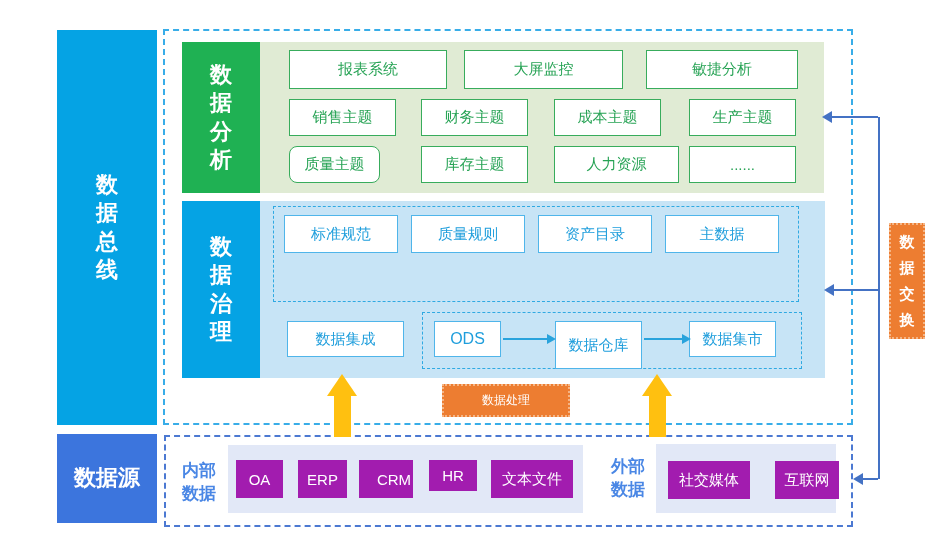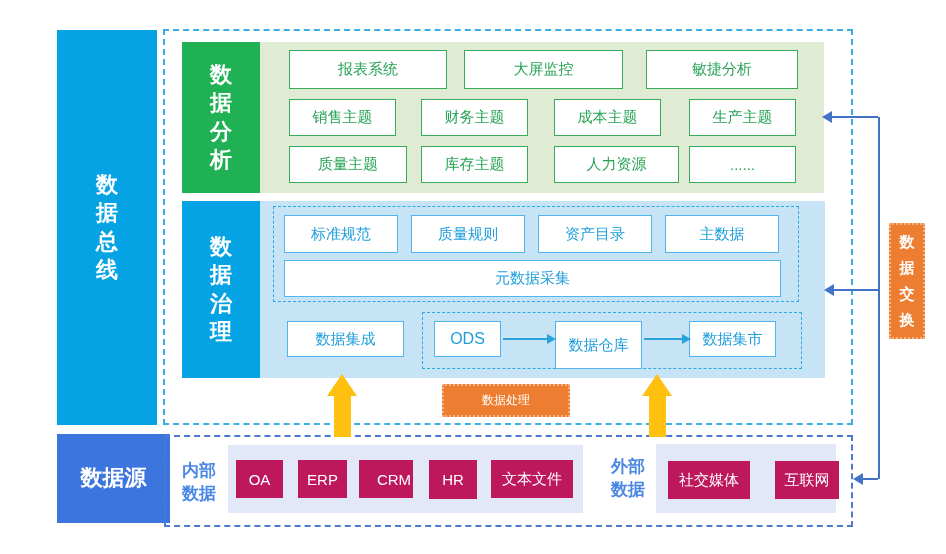--- a/index.html
+++ b/index.html
@@ -22,21 +22,21 @@
   .dash-bottom{border:2px dashed #4C79D2;}
 
   
   .panel-green{background:#E0EBD4;}
   .panel-blue{background:#C7E4F6;}
   .panel-royal{background:#E2E8F7;}
 
   
   .gbox{background:#ffffff;border:1.5px solid #38AC5C;color:#27A355;font-size:15px;}
   .bbox{background:#ffffff;border:1.5px solid #4FB5EA;color:#1F9EDC;font-size:15px;}
-  .rbox{background:#be185d;color:#ffffff;font-size:15px;}
+  .rbox{background:#a21caf;color:#ffffff;font-size:15px;}
 
   .side-label{color:#4A87E5;font-weight:bold;font-size:17px;line-height:1.35;}
 
   
   .cline{background:#4472C4;}
   .head-left{width:0;height:0;border-top:6px solid transparent;border-bottom:6px solid transparent;border-right:10px solid #4472C4;}
   .pline{background:#29A3DC;}
   .head-right{width:0;height:0;border-top:5px solid transparent;border-bottom:5px solid transparent;border-left:9px solid #29A3DC;}
 
   
@@ -63,37 +63,36 @@
 
   <div class="abs flex gbox" style="left:289px;top:50px;width:158px;height:39px;">报表系统</div>
   <div class="abs flex gbox" style="left:464px;top:50px;width:159px;height:39px;">大屏监控</div>
   <div class="abs flex gbox" style="left:646px;top:50px;width:152px;height:39px;">敏捷分析</div>
 
   <div class="abs flex gbox" style="left:289px;top:99px;width:107px;height:37px;">销售主题</div>
   <div class="abs flex gbox" style="left:421px;top:99px;width:107px;height:37px;">财务主题</div>
   <div class="abs flex gbox" style="left:554px;top:99px;width:107px;height:37px;">成本主题</div>
   <div class="abs flex gbox" style="left:689px;top:99px;width:107px;height:37px;">生产主题</div>
 
-  <div class="abs flex gbox" style="left:289px;top:146px;width:118px;height:37px;">质量主题</div>
+  <div class="abs flex gbox" style="left:289px;top:146px;width:91px;height:37px;border-radius:8px;">质量主题</div>
   <div class="abs flex gbox" style="left:421px;top:146px;width:107px;height:37px;">库存主题</div>
   <div class="abs flex gbox" style="left:554px;top:146px;width:125px;height:37px;">人力资源</div>
   <div class="abs flex gbox" style="left:689px;top:146px;width:107px;height:37px;">......</div>
 
   <div class="abs panel-blue" style="left:182px;top:201px;width:643px;height:177px;"></div>
   <div class="abs flex vlabel cyan pre" style="left:182px;top:201px;width:78px;height:177px;">数
 据
 治
 理</div>
 
   <div class="abs dash-inner" style="left:273px;top:206px;width:526px;height:96px;"></div>
   <div class="abs flex bbox" style="left:284px;top:215px;width:114px;height:38px;">标准规范</div>
   <div class="abs flex bbox" style="left:411px;top:215px;width:114px;height:38px;">质量规则</div>
   <div class="abs flex bbox" style="left:538px;top:215px;width:114px;height:38px;">资产目录</div>
   <div class="abs flex bbox" style="left:665px;top:215px;width:114px;height:38px;">主数据</div>
-  <div class="abs flex bbox" style="left:284px;top:260px;width:497px;height:37px;">元数据采集</div>
 
   <div class="abs flex bbox" style="left:287px;top:321px;width:117px;height:36px;">数据集成</div>
 
   <div class="abs dash-inner" style="left:422px;top:312px;width:380px;height:57px;"></div>
   <div class="abs flex bbox" style="left:434px;top:321px;width:67px;height:36px;font-size:16px;">ODS</div>
   <div class="abs flex bbox" style="left:555px;top:321px;width:87px;height:48px;">数据仓库</div>
   <div class="abs flex bbox" style="left:689px;top:321px;width:87px;height:36px;">数据集市</div>
 
   <div class="abs pline" style="left:503px;top:338px;width:44px;height:2px;"></div>
   <div class="abs head-right" style="left:547px;top:334px;"></div>
@@ -104,30 +103,30 @@
 
   <div class="abs up-arrow" style="left:327px;top:374px;width:30px;height:63px;z-index:5;">
     <div class="head"></div>
       <div class="shaft"></div>
   </div>
   <div class="abs up-arrow" style="left:642px;top:374px;width:30px;height:63px;z-index:5;">
     <div class="head"></div>
       <div class="shaft"></div>
   </div>
 
-  <div class="abs flex vlabel royal" style="left:57px;top:434px;width:113px;height:89px;">数据源</div>
+  <div class="abs flex vlabel royal" style="left:57px;top:434px;width:100px;height:89px;">数据源</div>
   <div class="abs dash-bottom" style="left:164px;top:435px;width:689px;height:92px;"></div>
 
   <div class="abs flex side-label pre" style="left:172px;top:459px;width:54px;height:48px;">内部
 数据</div>
   <div class="abs panel-royal" style="left:228px;top:445px;width:355px;height:68px;"></div>
   <div class="abs flex rbox" style="left:236px;top:460px;width:47px;height:38px;">OA</div>
   <div class="abs flex rbox" style="left:298px;top:460px;width:49px;height:38px;">ERP</div>
   <div class="abs flex rbox" style="left:359px;top:460px;width:54px;height:38px;padding-left:16px;">CRM</div>
-  <div class="abs flex rbox" style="left:429px;top:460px;width:48px;height:39px;">HR</div>
+  <div class="abs flex rbox" style="left:429px;top:460px;width:48px;height:31px;">HR</div>
   <div class="abs flex rbox" style="left:491px;top:460px;width:82px;height:38px;">文本文件</div>
 
   <div class="abs flex side-label pre" style="left:601px;top:455px;width:54px;height:48px;">外部
 数据</div>
   <div class="abs panel-royal" style="left:656px;top:444px;width:180px;height:69px;"></div>
   <div class="abs flex rbox" style="left:668px;top:461px;width:82px;height:38px;">社交媒体</div>
   <div class="abs flex rbox" style="left:775px;top:461px;width:64px;height:38px;">互联网</div>
 
   <div class="abs flex orangebg pre" style="left:889px;top:223px;width:36px;height:116px;font-size:15px;line-height:1.75;font-weight:bold;">数
 据

